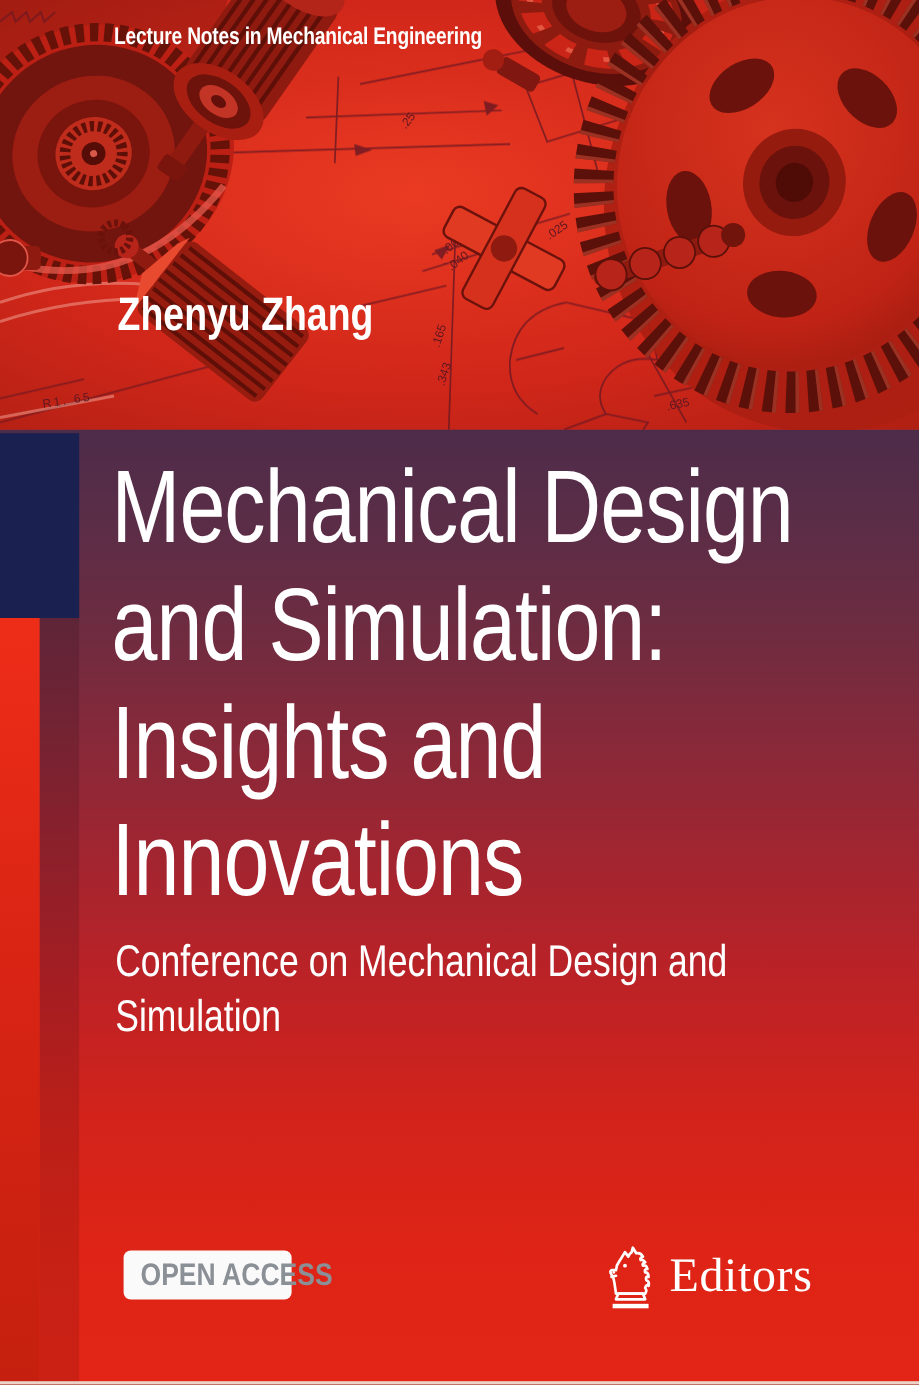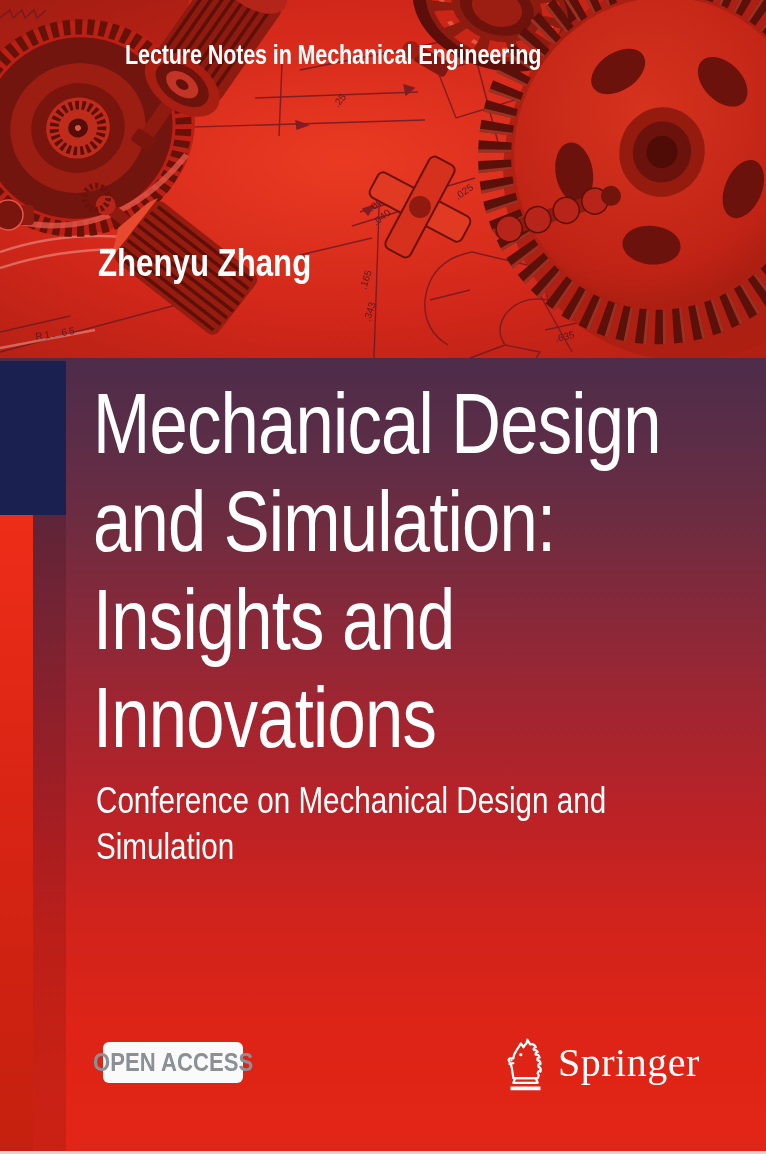--- a/index.html
+++ b/index.html
@@ -8,22 +8,22 @@
     font-family:"Liberation Sans",sans-serif;background:#e02417;
   }
   .cover *{box-sizing:border-box;}
   .abs{position:absolute;}
   
   .photo{position:absolute;top:0;left:0;width:766px;height:358px;overflow:hidden;}
   .photo svg{display:block;}
   
   .cond{display:inline-block;transform:scaleX(0.8);transform-origin:0 50%;white-space:nowrap;}
   
-  .series{position:absolute;left:95px;top:40px;font-size:27px;font-weight:bold;
-          color:var(--text-white,#fff);letter-spacing:-0.2px;margin-left:30px;}
+  .series{position:absolute;left:95px;top:20px;font-size:20px;font-weight:bold;
+          color:var(--text-white,#fff);letter-spacing:-0.2px;}
   .authors{position:absolute;left:98px;top:239px;font-size:39px;line-height:47px;
           color:var(--text-white,#fff);font-weight:bold;}
   .authors .line{white-space:nowrap;}
   .editors-label{font-style:italic;margin-left:22px;}
   
   .grad{left:0;top:358px;width:766px;height:793px;
     background:linear-gradient(180deg,
       #4d2c4a 0%, #5b2d47 10%, #6c2c41 20%, #86293a 32%,
       #a22530 45%, #bc2226 58%, #d2231b 72%, #de2416 86%, #e22517 100%);}
   .navy-square{left:0;top:361px;width:66px;height:154px;background:var(--navy-block,#1a2150);}
@@ -31,21 +31,21 @@
     background:linear-gradient(180deg,#ee2d18 0%,#d92414 45%,#c5200f 100%);}
   .col-shadow{left:33px;top:515px;width:33px;height:636px;
     background:linear-gradient(180deg,rgba(30,5,15,0.18),rgba(40,5,5,0.12));}
   .title{position:absolute;left:93px;top:374px;margin:0;padding:0;
     font-size:86px;font-weight:400;line-height:98px;letter-spacing:-1px;
     color:var(--text-white,#fff);}
   .subtitle{position:absolute;left:96px;top:778px;font-size:37px;line-height:46px;
     font-weight:400;color:var(--text-white,#fff);}
   .badge{left:103px;top:1042px;width:140px;height:41px;border-radius:6px;
     background:var(--badge-bg,#fafafa);color:var(--badge-text,#8a9096);
-    display:flex;align-items:center;justify-content:center;
+    display:flex;align-items:center;justify-content:flex-start;
     font-size:26px;font-weight:bold;}
   .badge .cond{transform:scaleX(0.85);transform-origin:50% 50%;}
   .publisher{left:502px;top:1034px;display:flex;align-items:flex-start;color:var(--text-white,#fff);}
   .horse{width:47px;height:58px;margin-top:2px;}
   .pubname{font-family:"Liberation Serif",serif;font-size:40px;line-height:58px;margin-left:9px;letter-spacing:0.5px;}
   .bottom-strip{left:0;top:1151px;width:766px;height:3px;background:var(--bottom-strip,#ecd2c6);}
   .bp-text{font-family:"Liberation Sans",sans-serif;font-size:10px;fill:#5f1722;}
 </style>
 </head>
 <body>
@@ -266,17 +266,17 @@
     <svg class="horse" viewBox="0 0 50 62">
       <g stroke="#ffffff" stroke-width="2.4" fill="none" stroke-linejoin="round" stroke-linecap="round">
         <path d="M12 45 L11 38 Q10 30 8 28 Q6 25 8 24 L12 24 Q12 20 15 16 Q17 13 20 8 L23 12 Q24 9 26 8 L27 4 L30 9 Q34 8 36 12 Q33 13 34 15 Q36 14 38 17 Q35 18 36 20 Q39 19 40 23 Q37 23 38 26 Q41 26 41 30 Q38 29 39 33 Q42 34 41 38 Q39 36 38 40 Q40 42 38 45 Z"></path>
         <path d="M8 30 L12 29"></path>
         <path d="M14 45 L36 45 L38 50 L12 50 Z"></path>
       </g>
       <circle cx="20" cy="20" r="1.7" fill="#ffffff"></circle>
       <circle cx="10" cy="26" r="1.2" fill="#ffffff"></circle>
       <rect x="9" y="54" width="32" height="4" fill="#ffffff"></rect>
     </svg>
-    <span class="pubname">Springer</span>
+    <span class="pubname">Editors</span>
   </div>
 
   <div class="abs bottom-strip"></div>
 </div>
 
 </body></html>

